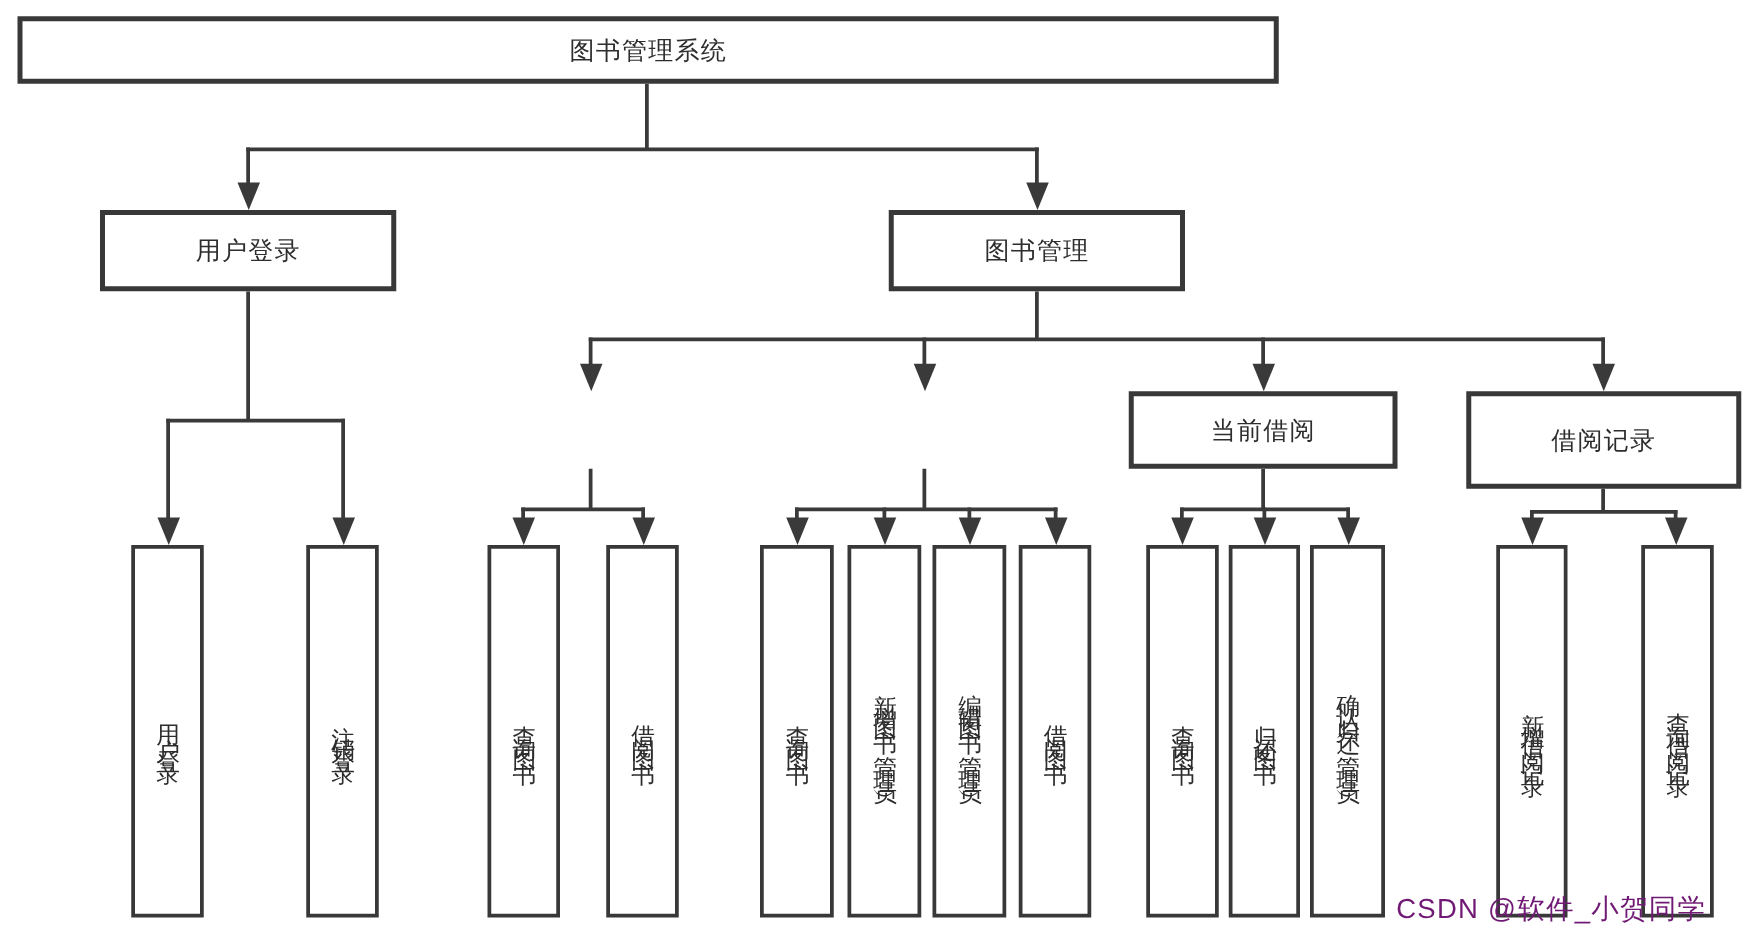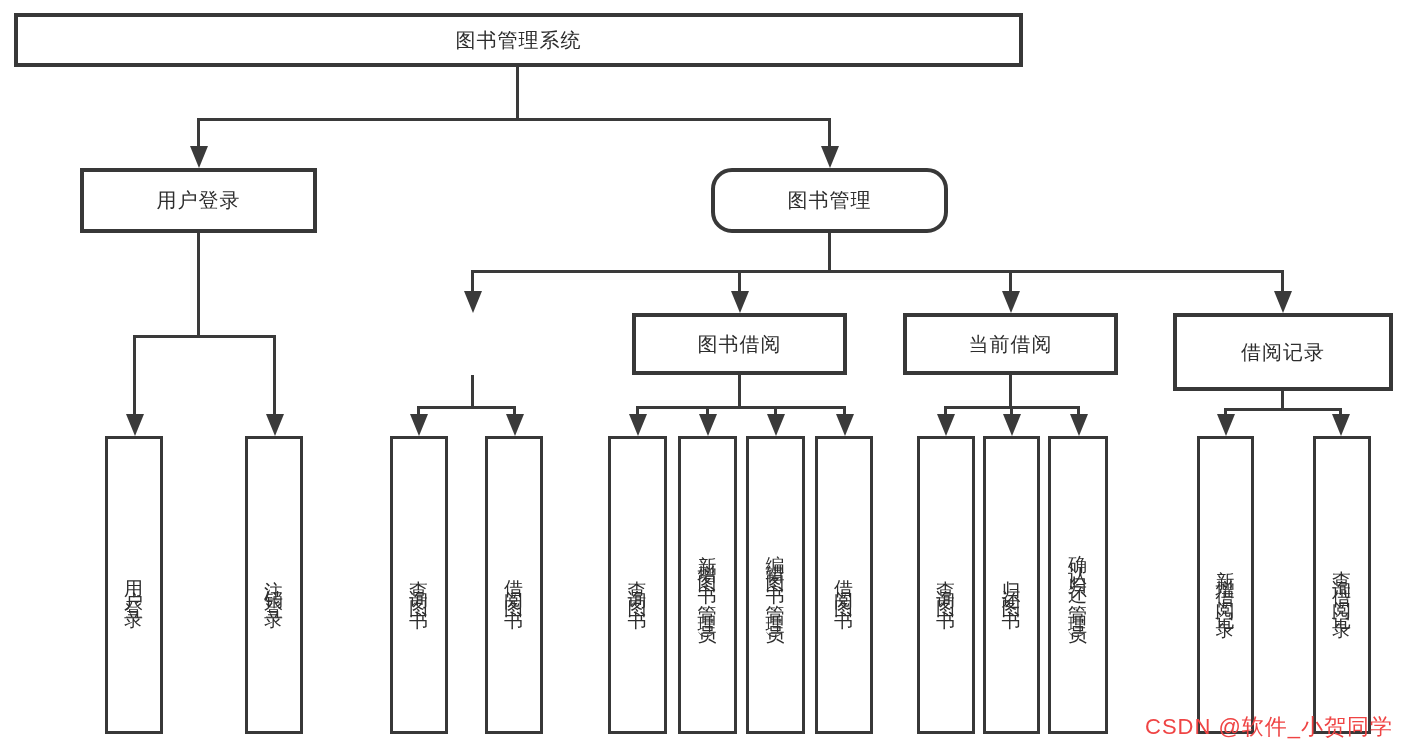--- a/index.html
+++ b/index.html
@@ -56,42 +56,41 @@
     position: absolute;
     width: 0;
     height: 0;
     border-left: 9px solid transparent;
     border-right: 9px solid transparent;
     border-top: 22px solid #3a3a3a;
     z-index: 1;
   }
   .watermark {
     position: absolute;
-    left: 1145px;
+    left: 1117px;
     top: 712px;
     font-size: 22px;
-    color: #ef4444;
+    color: #701a75;
     letter-spacing: 1px;
     z-index: 5;
     white-space: nowrap;
   }
 </style>
 </head>
 <body>
 
 <div id="canvas">
 
   <div class="hbox" style="left:14px; top:13px; width:1009px; height:54px;">图书管理系统</div>
 
   <div class="hbox" style="left:80px; top:168px; width:237px; height:65px;">用户登录</div>
 
-  <div class="hbox" style="left:711px; top:168px; width:237px; height:65px;border-radius:21px;">图书管理</div>
+  <div class="hbox" style="left:711px; top:168px; width:237px; height:65px;">图书管理</div>
 
 
-  <div class="hbox" style="left:632px; top:313px; width:215px; height:62px;">图书借阅</div>
 
   <div class="hbox" style="left:903px; top:313px; width:215px; height:62px;font-family:Liberation Mono, monospace;">当前借阅</div>
 
   <div class="hbox" style="left:1173px; top:313px; width:220px; height:78px;">借阅记录</div>
 
   <div class="vbox" style="left:105px; top:436px; width:58px; height:298px;">用户登录</div>
   <div class="vbox" style="left:245px; top:436px; width:58px; height:298px;">注销登录</div>
 
   <div class="vbox" style="left:390px; top:436px; width:58px; height:298px;">查询图书</div>
   <div class="vbox" style="left:485px; top:436px; width:58px; height:298px;">借阅图书</div>

